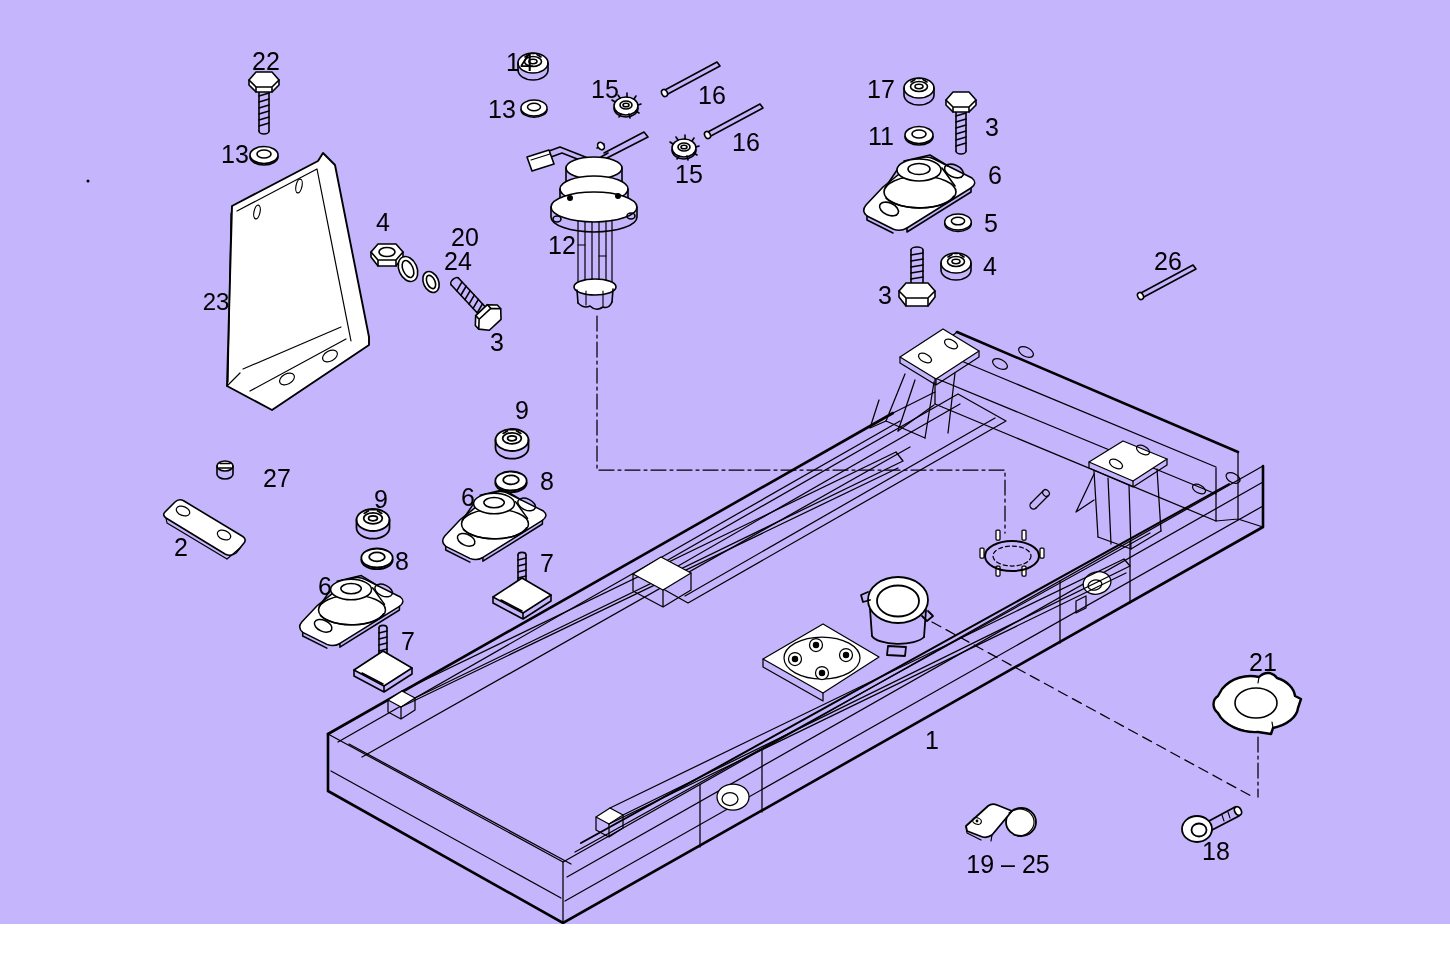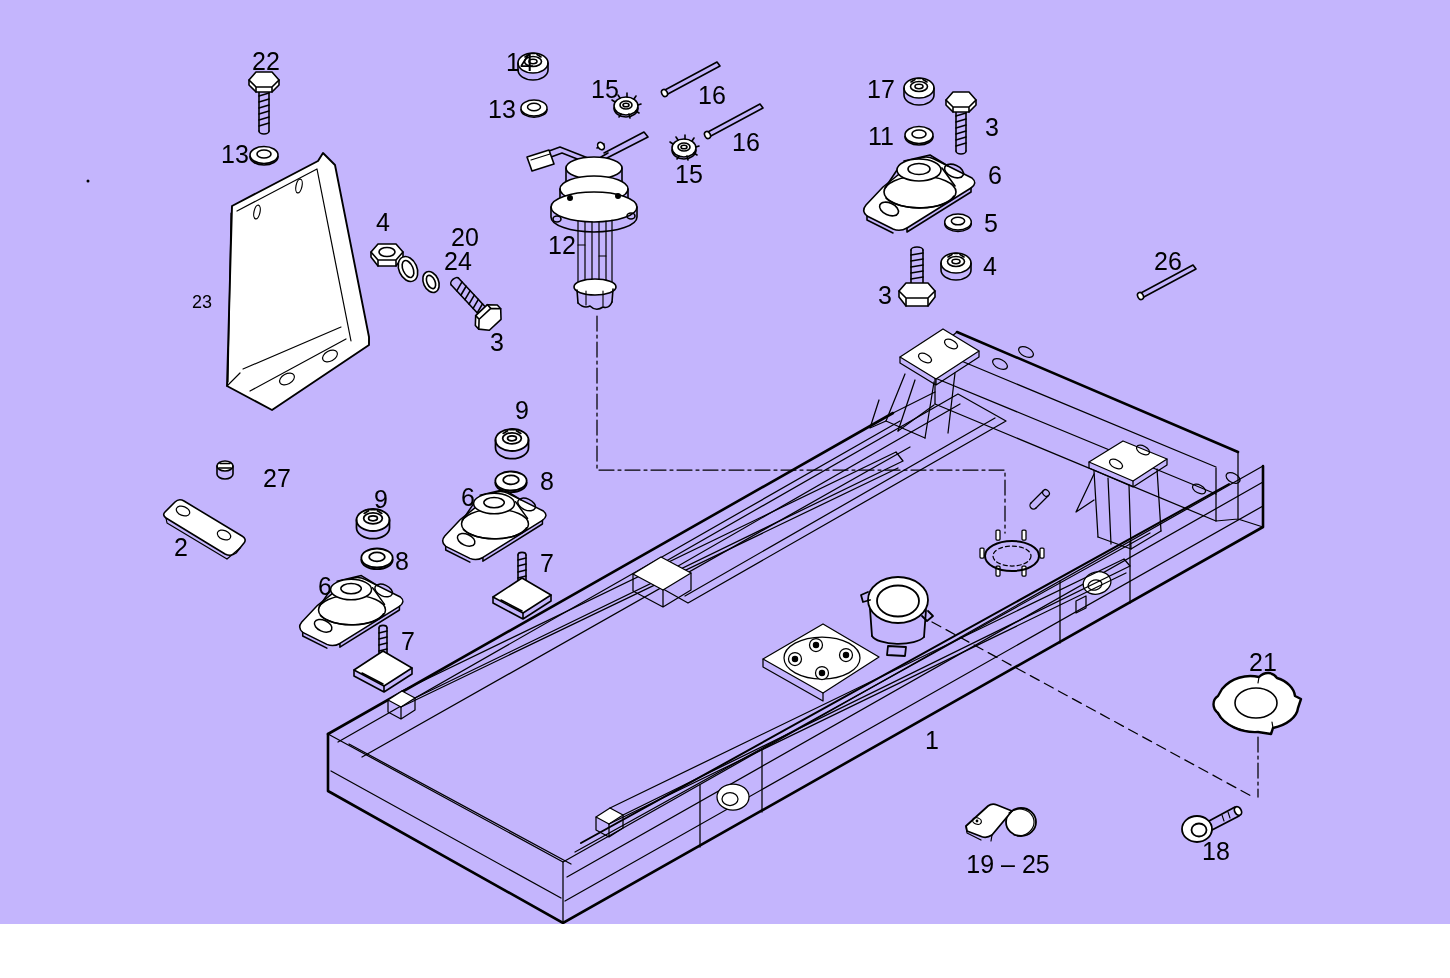--- a/index.html
+++ b/index.html
@@ -391,21 +391,21 @@
       <div class="part-label" style="left: 995px; top: 175px; font-size: 25px; color: rgb(0, 0, 0);">6</div>
       <div class="part-label" style="left: 991px; top: 223px; font-size: 25px; color: rgb(0, 0, 0);">5</div>
       <div class="part-label" style="left: 990px; top: 266px; font-size: 25px; color: rgb(0, 0, 0);">4</div>
       <div class="part-label" style="left: 885px; top: 295px; font-size: 25px; color: rgb(0, 0, 0);">3</div>
       <div class="part-label" style="left: 1136px; top: 261px; font-size: 25px; color: rgb(0, 0, 0); margin-left: 32px;">26</div>
       <div class="part-label" style="left: 562px; top: 245px; font-size: 25px; color: rgb(0, 0, 0);">12</div>
       <div class="part-label" style="left: 383px; top: 222px; font-size: 25px; color: rgb(0, 0, 0);">4</div>
       <div class="part-label" style="left: 428px; top: 237px; font-size: 25px; color: rgb(0, 0, 0); margin-left: 37px;">20</div>
       <div class="part-label" style="left: 458px; top: 261px; font-size: 25px; color: rgb(0, 0, 0);">24</div>
       <div class="part-label" style="left: 497px; top: 342px; font-size: 25px; color: rgb(0, 0, 0);">3</div>
-      <div class="part-label" style="left: 202px; top: 302px; font-size: 18px; color: rgb(0, 0, 0);">23</div>
+      <div class="part-label" style="left: 216px; top: 302px; font-size: 24px; color: rgb(0, 0, 0);">23</div>
       <div class="part-label" style="left: 522px; top: 410px; font-size: 25px; color: rgb(0, 0, 0);">9</div>
       <div class="part-label" style="left: 547px; top: 481px; font-size: 25px; color: rgb(0, 0, 0);">8</div>
       <div class="part-label" style="left: 468px; top: 497px; font-size: 25px; color: rgb(0, 0, 0);">6</div>
       <div class="part-label" style="left: 381px; top: 499px; font-size: 25px; color: rgb(0, 0, 0);">9</div>
       <div class="part-label" style="left: 402px; top: 561px; font-size: 25px; color: rgb(0, 0, 0);">8</div>
       <div class="part-label" style="left: 547px; top: 563px; font-size: 25px; color: rgb(0, 0, 0);">7</div>
       <div class="part-label" style="left: 325px; top: 586px; font-size: 25px; color: rgb(0, 0, 0);">6</div>
       <div class="part-label" style="left: 408px; top: 641px; font-size: 25px; color: rgb(0, 0, 0);">7</div>
       <div class="part-label" style="left: 181px; top: 547px; font-size: 25px; color: rgb(0, 0, 0);">2</div>
       <div class="part-label" style="left: 258px; top: 478px; font-size: 25px; color: rgb(0, 0, 0); margin-left: 19px;">27</div>

